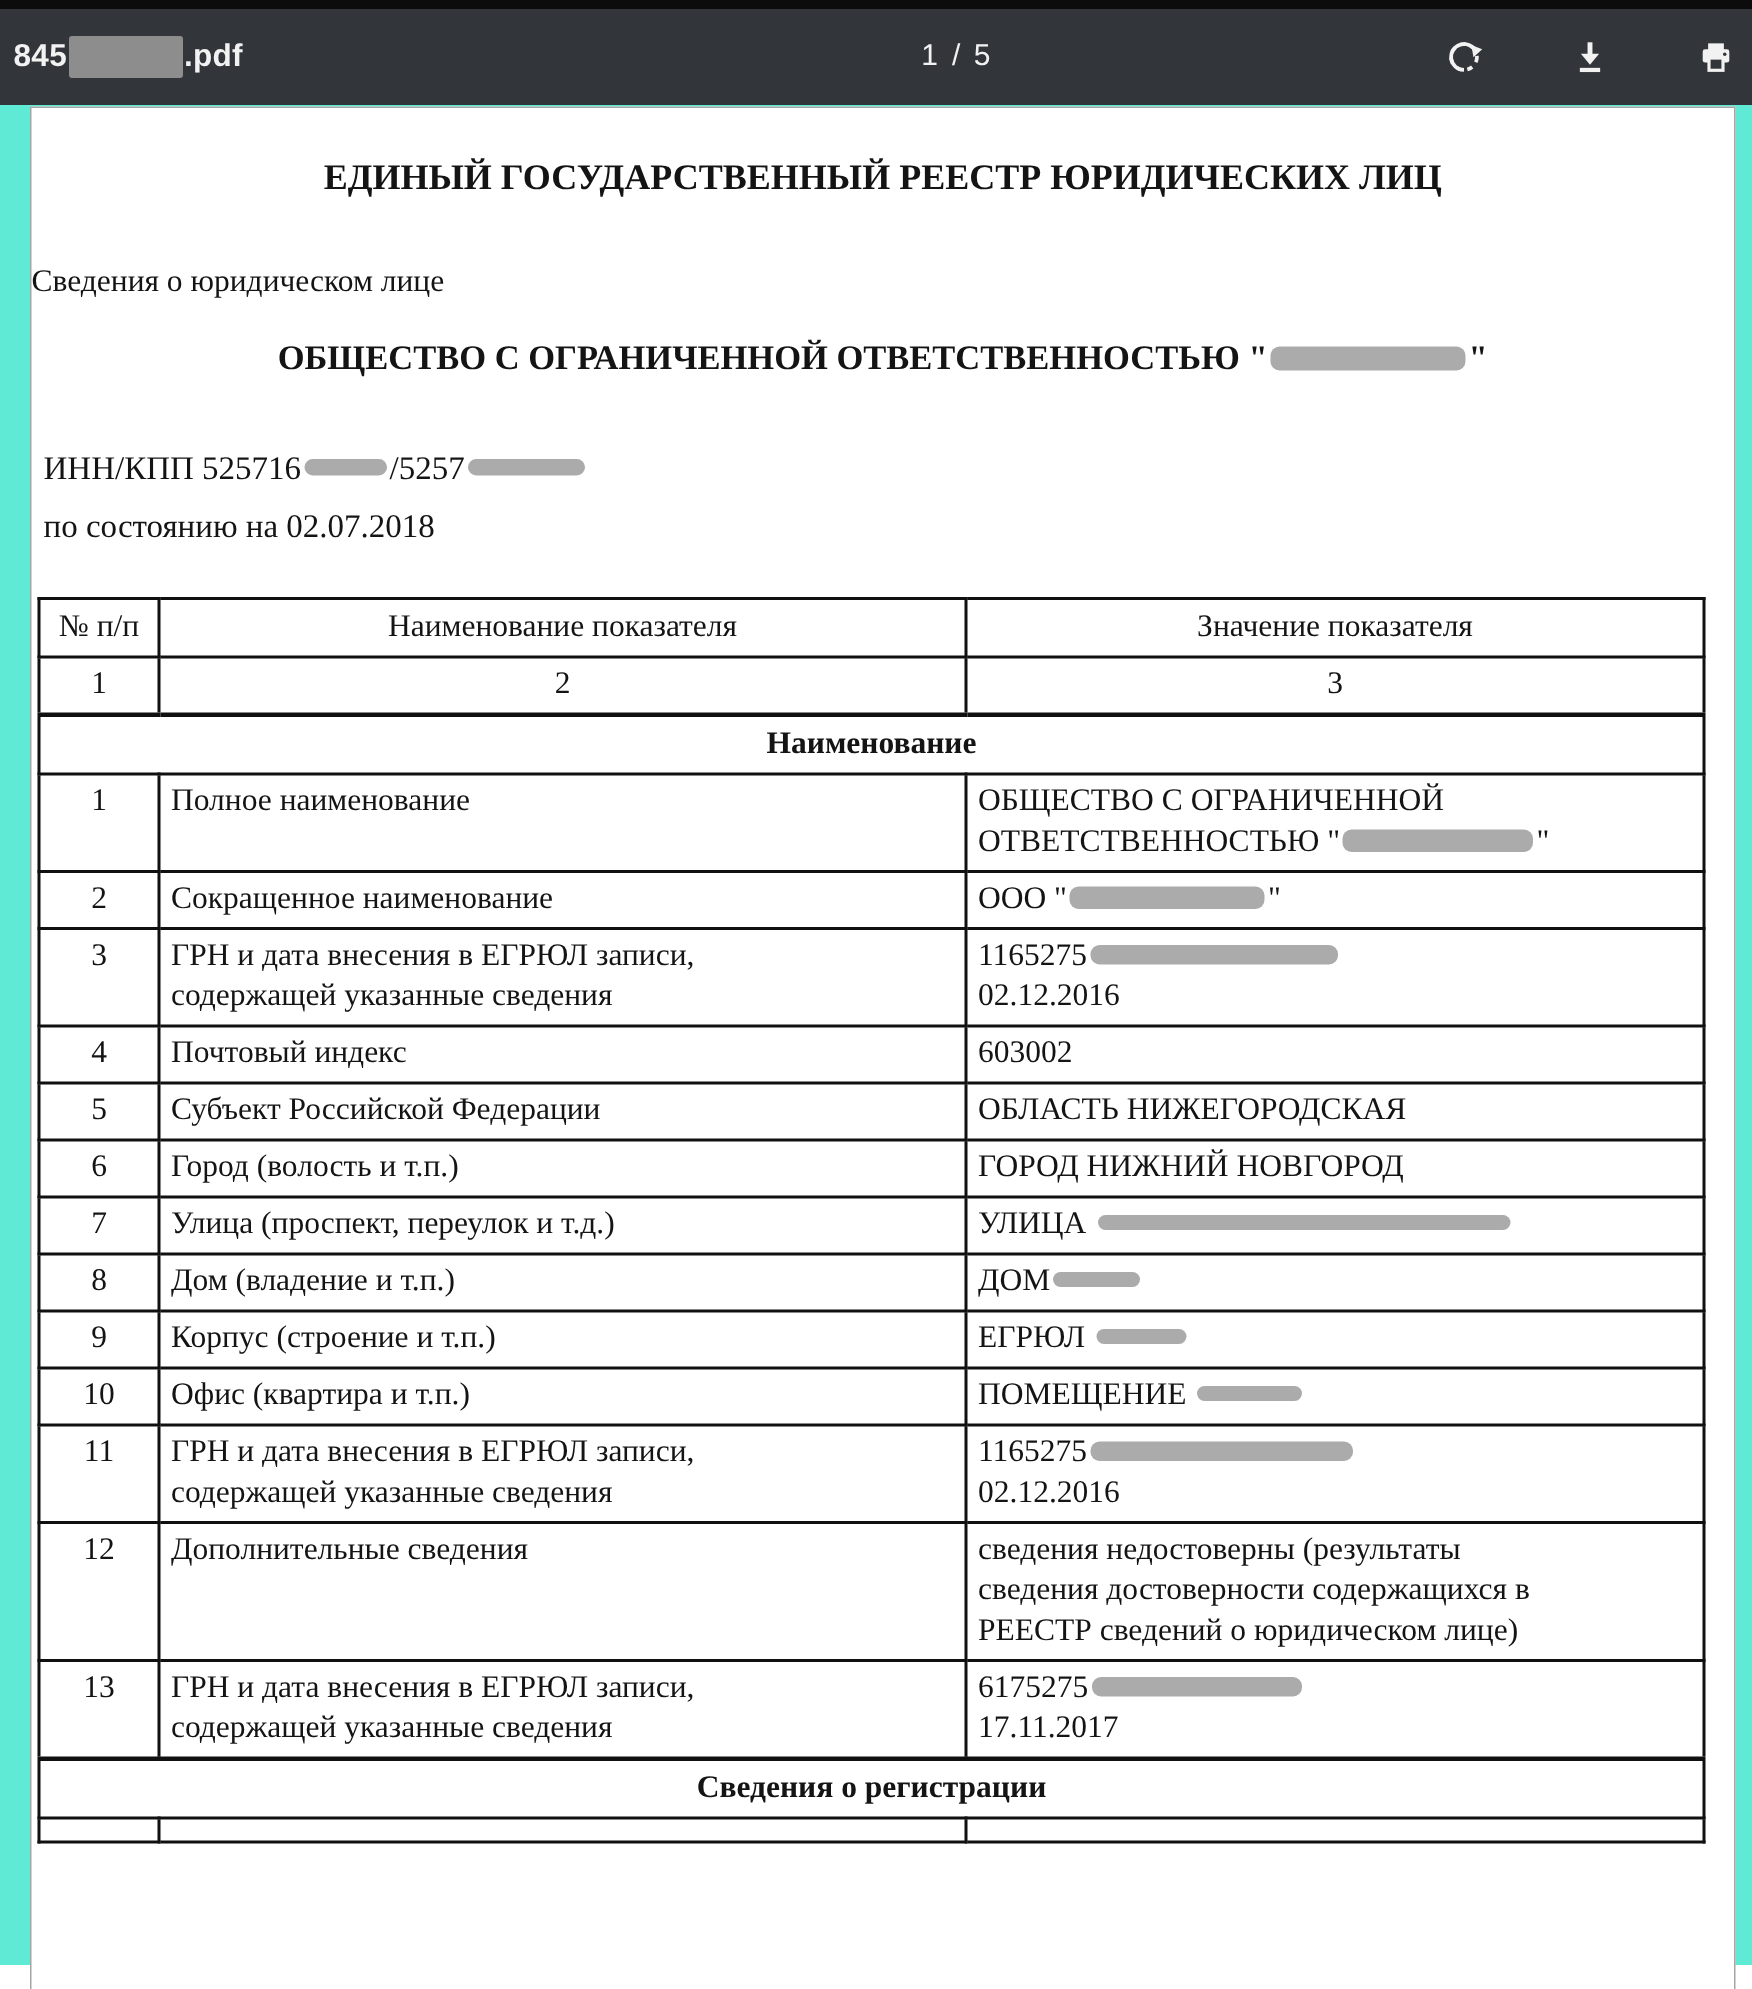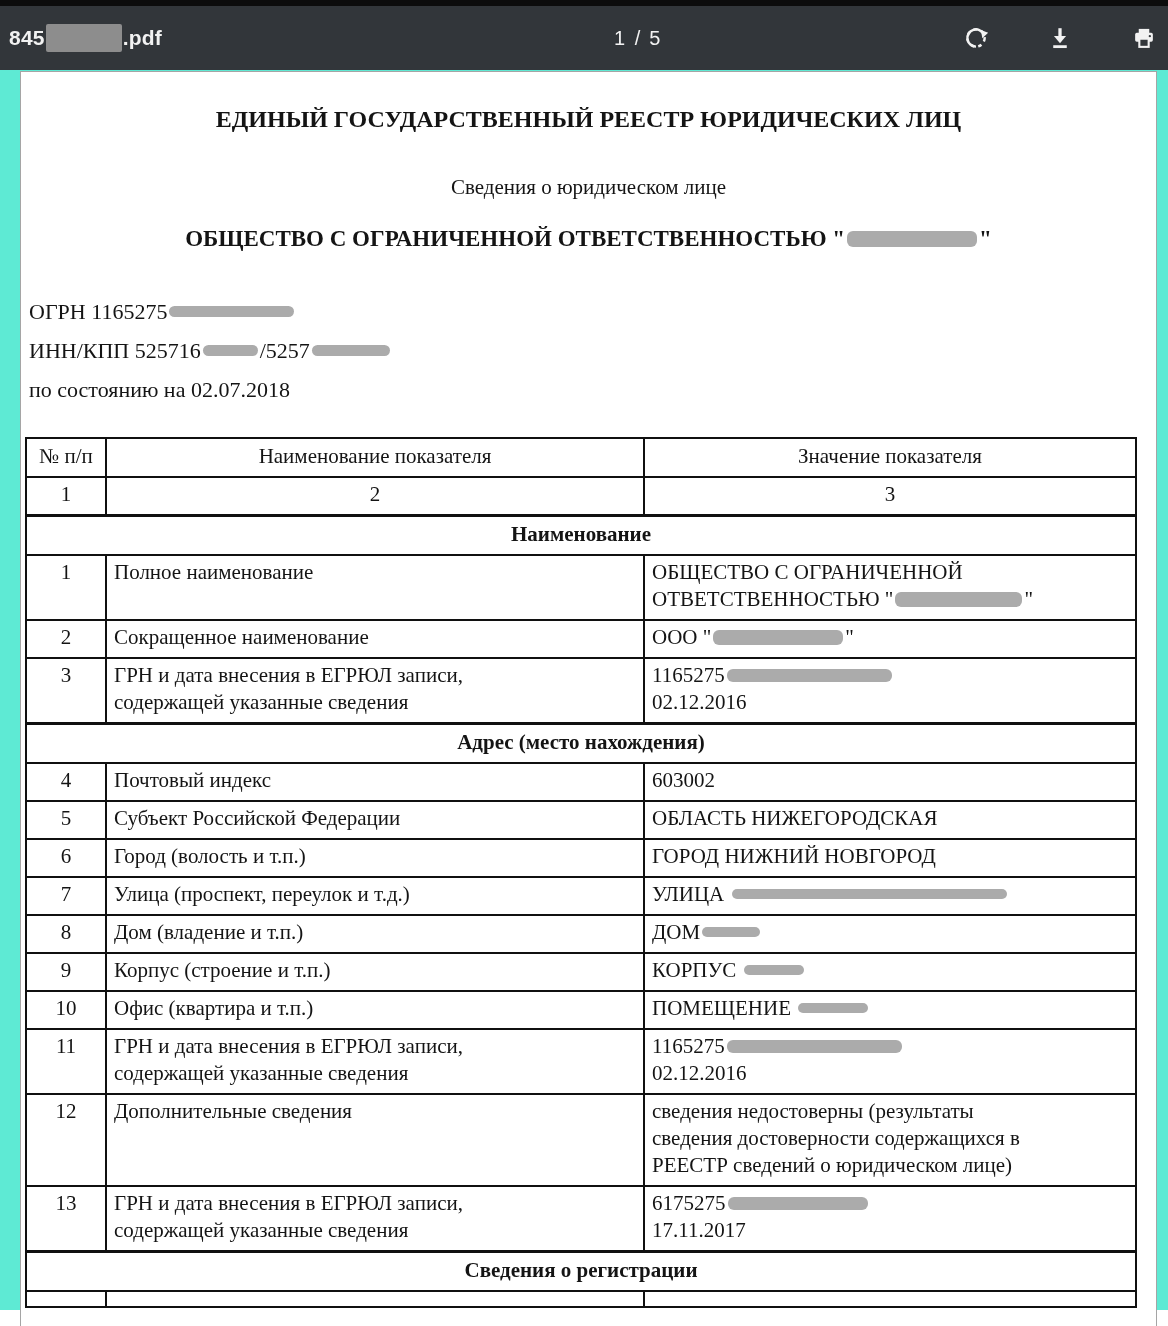--- a/index.html
+++ b/index.html
@@ -68,21 +68,20 @@
     border: 1px solid #a5a5a5;
     color: #141414;
   }
   .doc-title {
     margin-top: 34px;
     text-align: center;
     font-size: 24px; font-weight: 700;
   }
   .doc-subtitle {
     margin-top: 42px;
-    text-align: center;
     font-size: 21px; font-weight: 400;
   }
   .doc-company {
     margin-top: 26px;
     text-align: center;
     font-size: 23px; font-weight: 700;
   }
   .doc-info {
     margin: 40px 0 0 8px;
     font-size: 22px;
@@ -184,21 +183,20 @@
 <div class="viewer">
   <div class="page">
 
     <div class="doc-title">ЕДИНЫЙ ГОСУДАРСТВЕННЫЙ РЕЕСТР ЮРИДИЧЕСКИХ ЛИЦ</div>
 
     <div class="doc-subtitle">Сведения о юридическом лице</div>
 
     <div class="doc-company"><span>ОБЩЕСТВО С ОГРАНИЧЕННОЙ ОТВЕТСТВЕННОСТЬЮ "</span><span class="redact rd-company"></span><span>"</span></div>
 
     <div class="doc-info">
-      <div><span>ОГРН 1165275</span><span class="redact rd-ogrn"></span></div>
       <div><span>ИНН/КПП 525716</span><span class="redact rd-inn1"></span><span>/5257</span><span class="redact rd-inn2"></span></div>
       <div>по состоянию на 02.07.2018</div>
     </div>
 
     <table class="reg">
       <colgroup>
           <col class="c1">
           <col class="c2">
           <col class="c3">
         </colgroup>
@@ -241,23 +239,20 @@
             <td class="col-num">3</td>
             <td class="col-name">
               <div class="ln">ГРН и дата внесения в ЕГРЮЛ записи,</div>
               <div class="ln">содержащей указанные сведения</div>
             </td>
             <td class="col-val">
               <div class="ln"><span>1165275</span><span class="redact" style="width: 165px; height: 13px;"></span></div>
               <div class="ln"><span>02.12.2016</span></div>
             </td>
           </tr>
-          <tr class="section-row">
-            <td colspan="3">Адрес (место нахождения)</td>
-          </tr>
           <tr>
             <td class="col-num">4</td>
             <td class="col-name">
               <div class="ln">Почтовый индекс</div>
             </td>
             <td class="col-val">
               <div class="ln"><span>603002</span></div>
             </td>
           </tr>
           <tr>
@@ -295,21 +290,21 @@
             <td class="col-val">
               <div class="ln"><span>ДОМ</span><span class="redact" style="width: 58px; height: 10px;"></span></div>
             </td>
           </tr>
           <tr>
             <td class="col-num">9</td>
             <td class="col-name">
               <div class="ln">Корпус (строение и т.п.)</div>
             </td>
             <td class="col-val">
-              <div class="ln"><span>КОРПУС </span><span class="redact" style="width: 60px; height: 10px;"></span></div>
+              <div class="ln"><span>ЕГРЮЛ </span><span class="redact" style="width: 60px; height: 10px;"></span></div>
             </td>
           </tr>
           <tr>
             <td class="col-num">10</td>
             <td class="col-name">
               <div class="ln">Офис (квартира и т.п.)</div>
             </td>
             <td class="col-val">
               <div class="ln"><span>ПОМЕЩЕНИЕ </span><span class="redact" style="width: 70px; height: 10px;"></span></div>
             </td>

